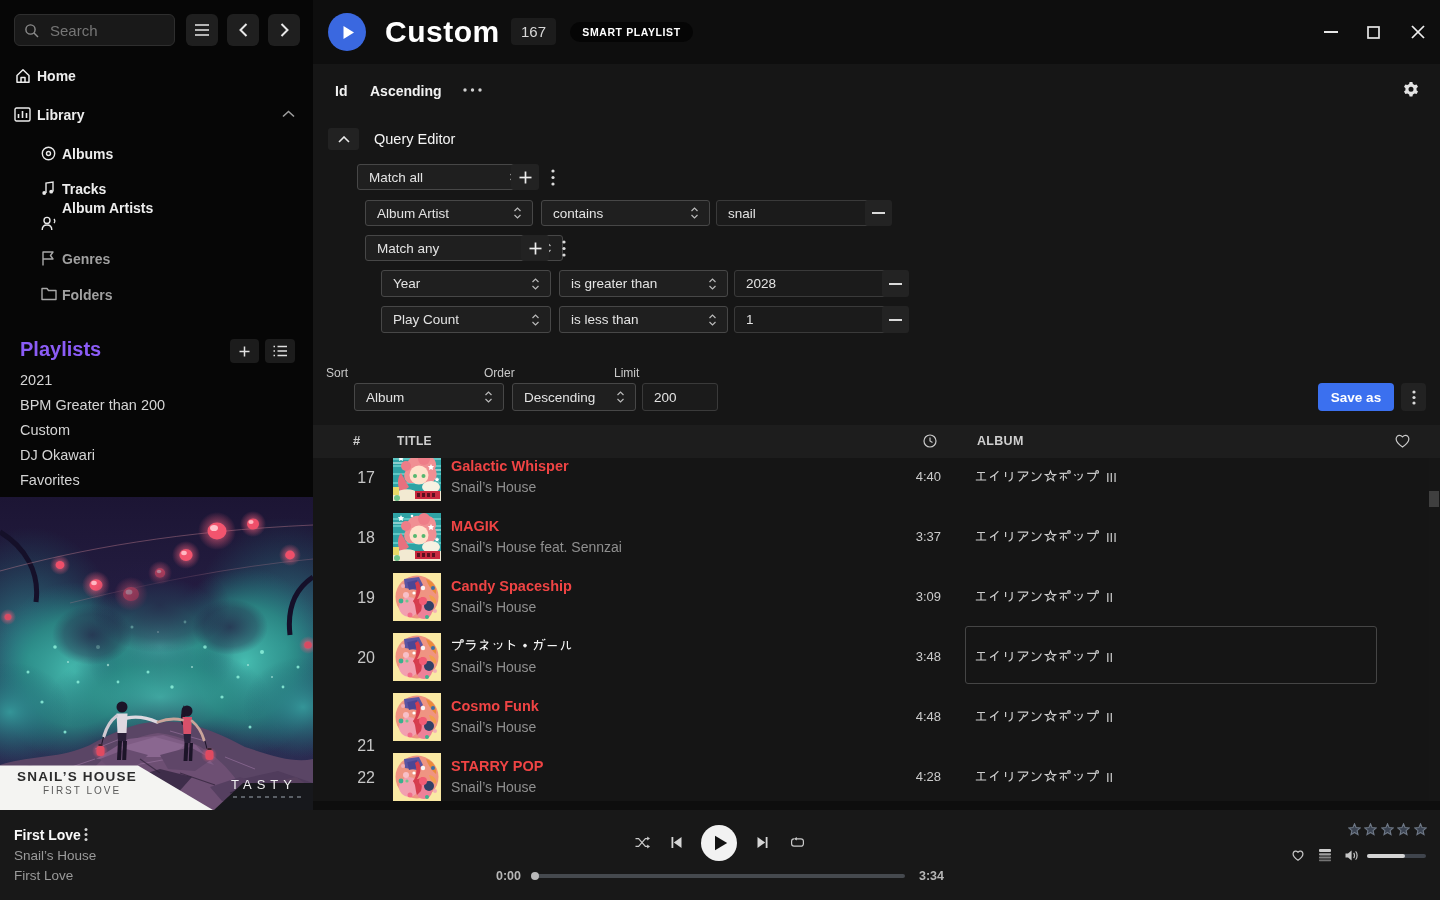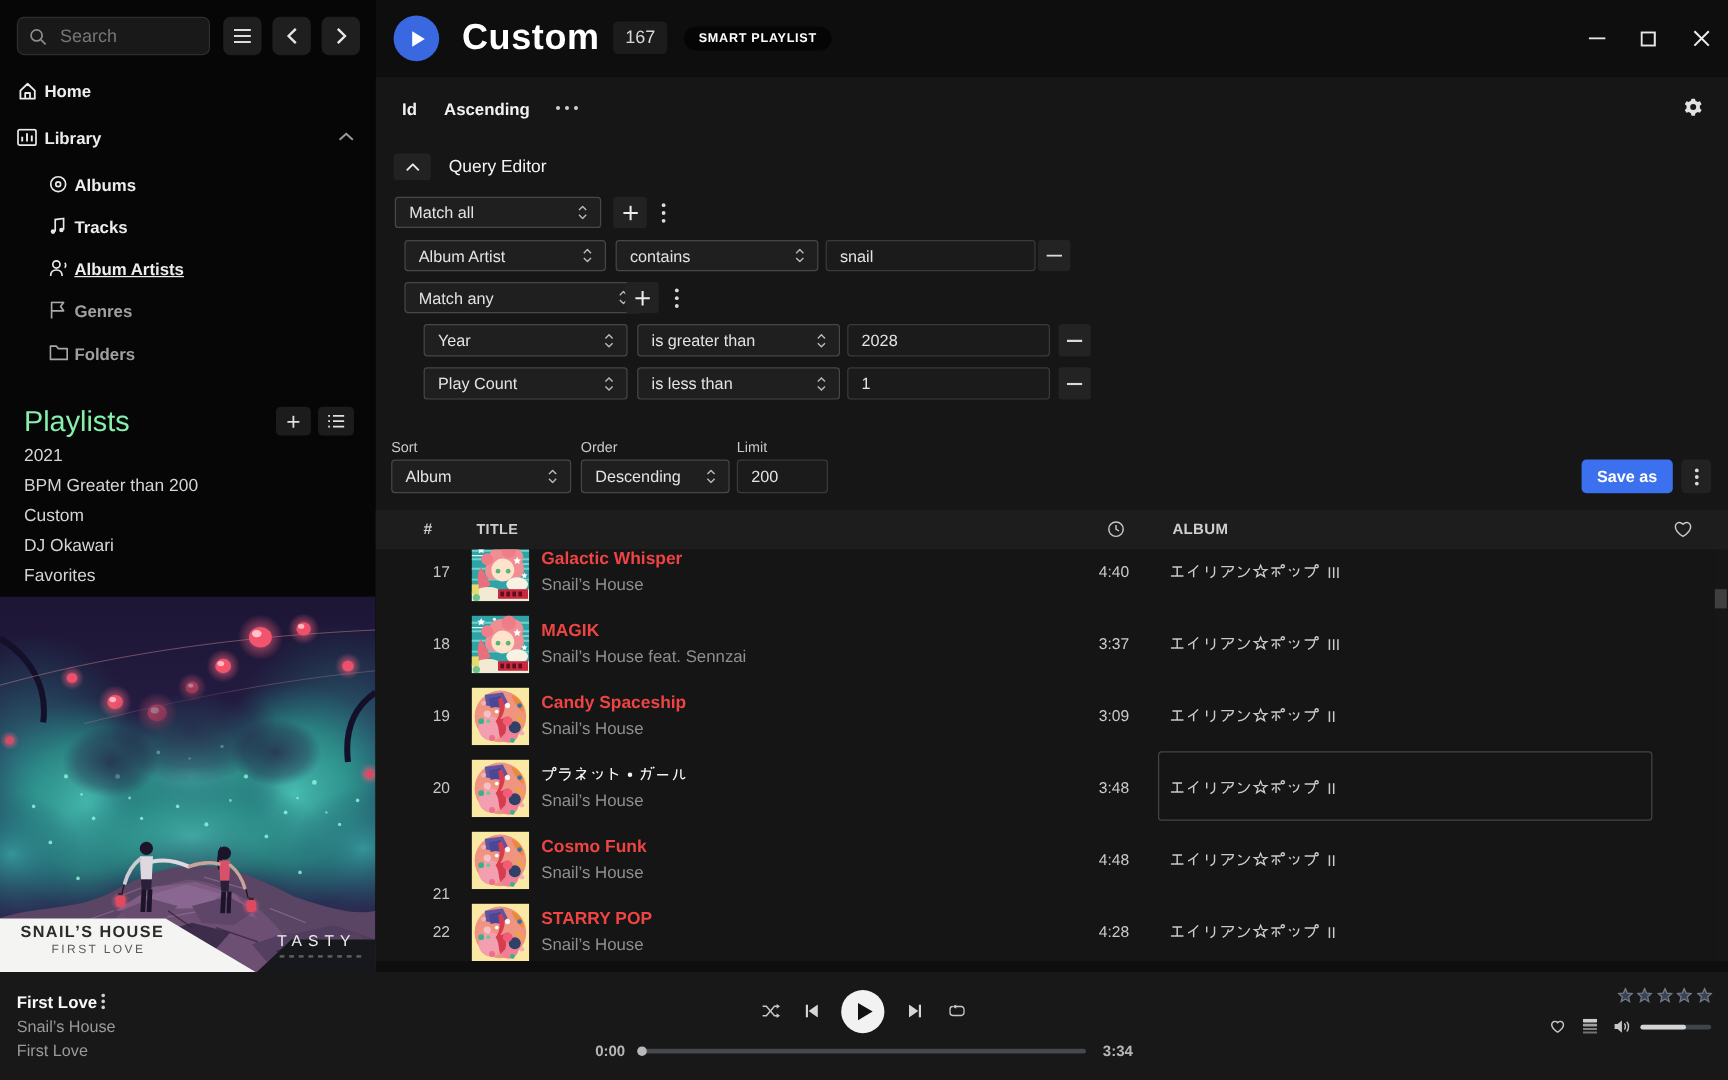--- a/index.html
+++ b/index.html
@@ -8,28 +8,28 @@
   .abs { position:absolute; }
   
   #sidebar { position:absolute; left:0; top:0; width:313px; height:810px; background:#060606; }
   .sbtn { position:absolute; width:32px; height:32px; top:14px; background:#1f1f1f; border-radius:6px; color:#e8e8e8; display:flex; align-items:center; justify-content:center; }
   .navtxt { font-size:14px; font-weight:700; color:#ededed; }
   .navdim { color:#a0a0a0; }
   .plitem { position:absolute; left:20px; font-size:14.5px; color:#d4d4d4; }
   
   #topband { position:absolute; left:313px; top:0; width:1127px; height:64px; background:#0e0e0e; }
   #mainbg  { position:absolute; left:313px; top:64px; width:1127px; height:746px; background:#161616; }
-  .sel, .inp { position:absolute; background:#1f1f1f; border:1px solid #474747; border-radius:3px; color:#e3e3e3; font-size:13.5px; display:flex; align-items:center; padding-left:11px; }
+  .sel, .inp { position:absolute; background:#1f1f1f; border:1px solid #474747; border-radius:3px; color:#e3e3e3; font-size:13.5px; display:flex; align-items:center; padding-left:11px;margin-left:28px; }
   .inp { background:#1b1b1b; border-color:#3a3a3a; }
   .qbtn { position:absolute; background:#222; border-radius:3px; color:#e8e8e8; display:flex; align-items:center; justify-content:center; }
   .mbtn { position:absolute; background:#232323; border-radius:3px; display:flex; align-items:center; justify-content:center; }
   .lbl { position:absolute; font-size:12px; color:#c9c9c9; }
   
   #thead { position:absolute; left:313px; top:425px; width:1127px; height:33px; background:#1d1d1d; color:#cfcfcf; }
-  .rnum { position:absolute; width:30px; text-align:right; font-size:13px; color:#c7c7c7; }
+  .rnum { position:absolute; width:30px; text-align:right; font-size:16px; color:#c7c7c7; }
   .rtitle { position:absolute; left:138px; font-size:14.5px; font-weight:700; color:#ef4444; }
   .rartist { position:absolute; left:138px; font-size:14px; color:#8f8f8f; }
   .rdur { position:absolute; width:40px; text-align:right; font-size:13px; color:#cbcbcb; }
   .ralbum { position:absolute; left:975px; font-size:13px; color:#cbcbcb; display:flex; align-items:center; }
   .thumb { position:absolute; left:80px; width:48px; height:48px; }
   
   #player { position:absolute; left:0; top:810px; width:1440px; height:90px; background:#181818; }
   .cc { display:flex; align-items:center; justify-content:center; }
 </style>
 </head>
@@ -92,33 +92,33 @@
       <circle cx="10.2" cy="10.7" r="1.9" fill="#e8e8e8"></circle>
     </svg>
   <span class="abs navtxt" style="left:62px; top:181px;">Tracks</span>
 
   <svg class="abs" style="left:41px; top:216px;" width="17" height="15" viewBox="0 0 17 15">
       <circle cx="6" cy="4.4" r="3" fill="none" stroke="#e8e8e8" stroke-width="1.4"></circle>
       <path d="M1.2 14 C1.2 10.5 3.2 9 6 9 C8.8 9 10.8 10.5 10.8 14" fill="none" stroke="#e8e8e8" stroke-width="1.4"></path>
       <path d="M13 3 C14 4.2 14 6 13 7.2" fill="none" stroke="#e8e8e8" stroke-width="1.2"></path>
       <path d="M15.2 1.6 C16.8 3.6 16.8 7 15.2 9" fill="none" stroke="#e8e8e8" stroke-width="1.2" opacity="0"></path>
     </svg>
-  <span class="abs navtxt" style="left:62px; top:216px;text-decoration:underline;">Album Artists</span>
+  <span class="abs navtxt" style="left:62px; top:200px;">Album Artists</span>
 
   <svg class="abs" style="left:41px; top:251px;" width="14" height="15" viewBox="0 0 14 15">
       <path d="M2 14.5 L2 1 L12 1 L9.5 4.5 L12 8 L2 8" fill="none" stroke="#a8a8a8" stroke-width="1.4" stroke-linejoin="round"></path>
     </svg>
   <span class="abs navtxt navdim" style="left:62px; top:251px;">Genres</span>
 
   <svg class="abs" style="left:41px; top:287px;" width="16" height="14" viewBox="0 0 16 14">
       <path d="M1 12.5 L1 1.5 L6 1.5 L7.5 3.5 L15 3.5 L15 12.5 Z" fill="none" stroke="#a8a8a8" stroke-width="1.4" stroke-linejoin="round"></path>
     </svg>
   <span class="abs navtxt navdim" style="left:62px; top:287px;">Folders</span>
 
-  <span class="abs" style="left:20px; top:338px; font-size:24px; font-weight:400; color:#86efac;">Playlists</span>
+  <span class="abs" style="left:20px; top:338px; font-size:20px; font-weight:700; color:#8b5cf6;">Playlists</span>
   <div class="abs cc" style="left:230px; top:339px; width:29px; height:24px; background:#1c1c1c; border-radius:4px;">
       <svg width="11" height="11" viewBox="0 0 11 11">
         <line x1="5.5" y1="0.5" x2="5.5" y2="10.5" stroke="#e0e0e0" stroke-width="1.5"></line>
         <line x1="0.5" y1="5.5" x2="10.5" y2="5.5" stroke="#e0e0e0" stroke-width="1.5"></line>
       </svg>
     </div>
   <div class="abs cc" style="left:265px; top:339px; width:30px; height:24px; background:#1c1c1c; border-radius:4px;">
       <svg width="14" height="12" viewBox="0 0 14 12">
         <g stroke="#e0e0e0" stroke-width="1.5">
           <line x1="4.5" y1="1.5" x2="14" y2="1.5"></line>

